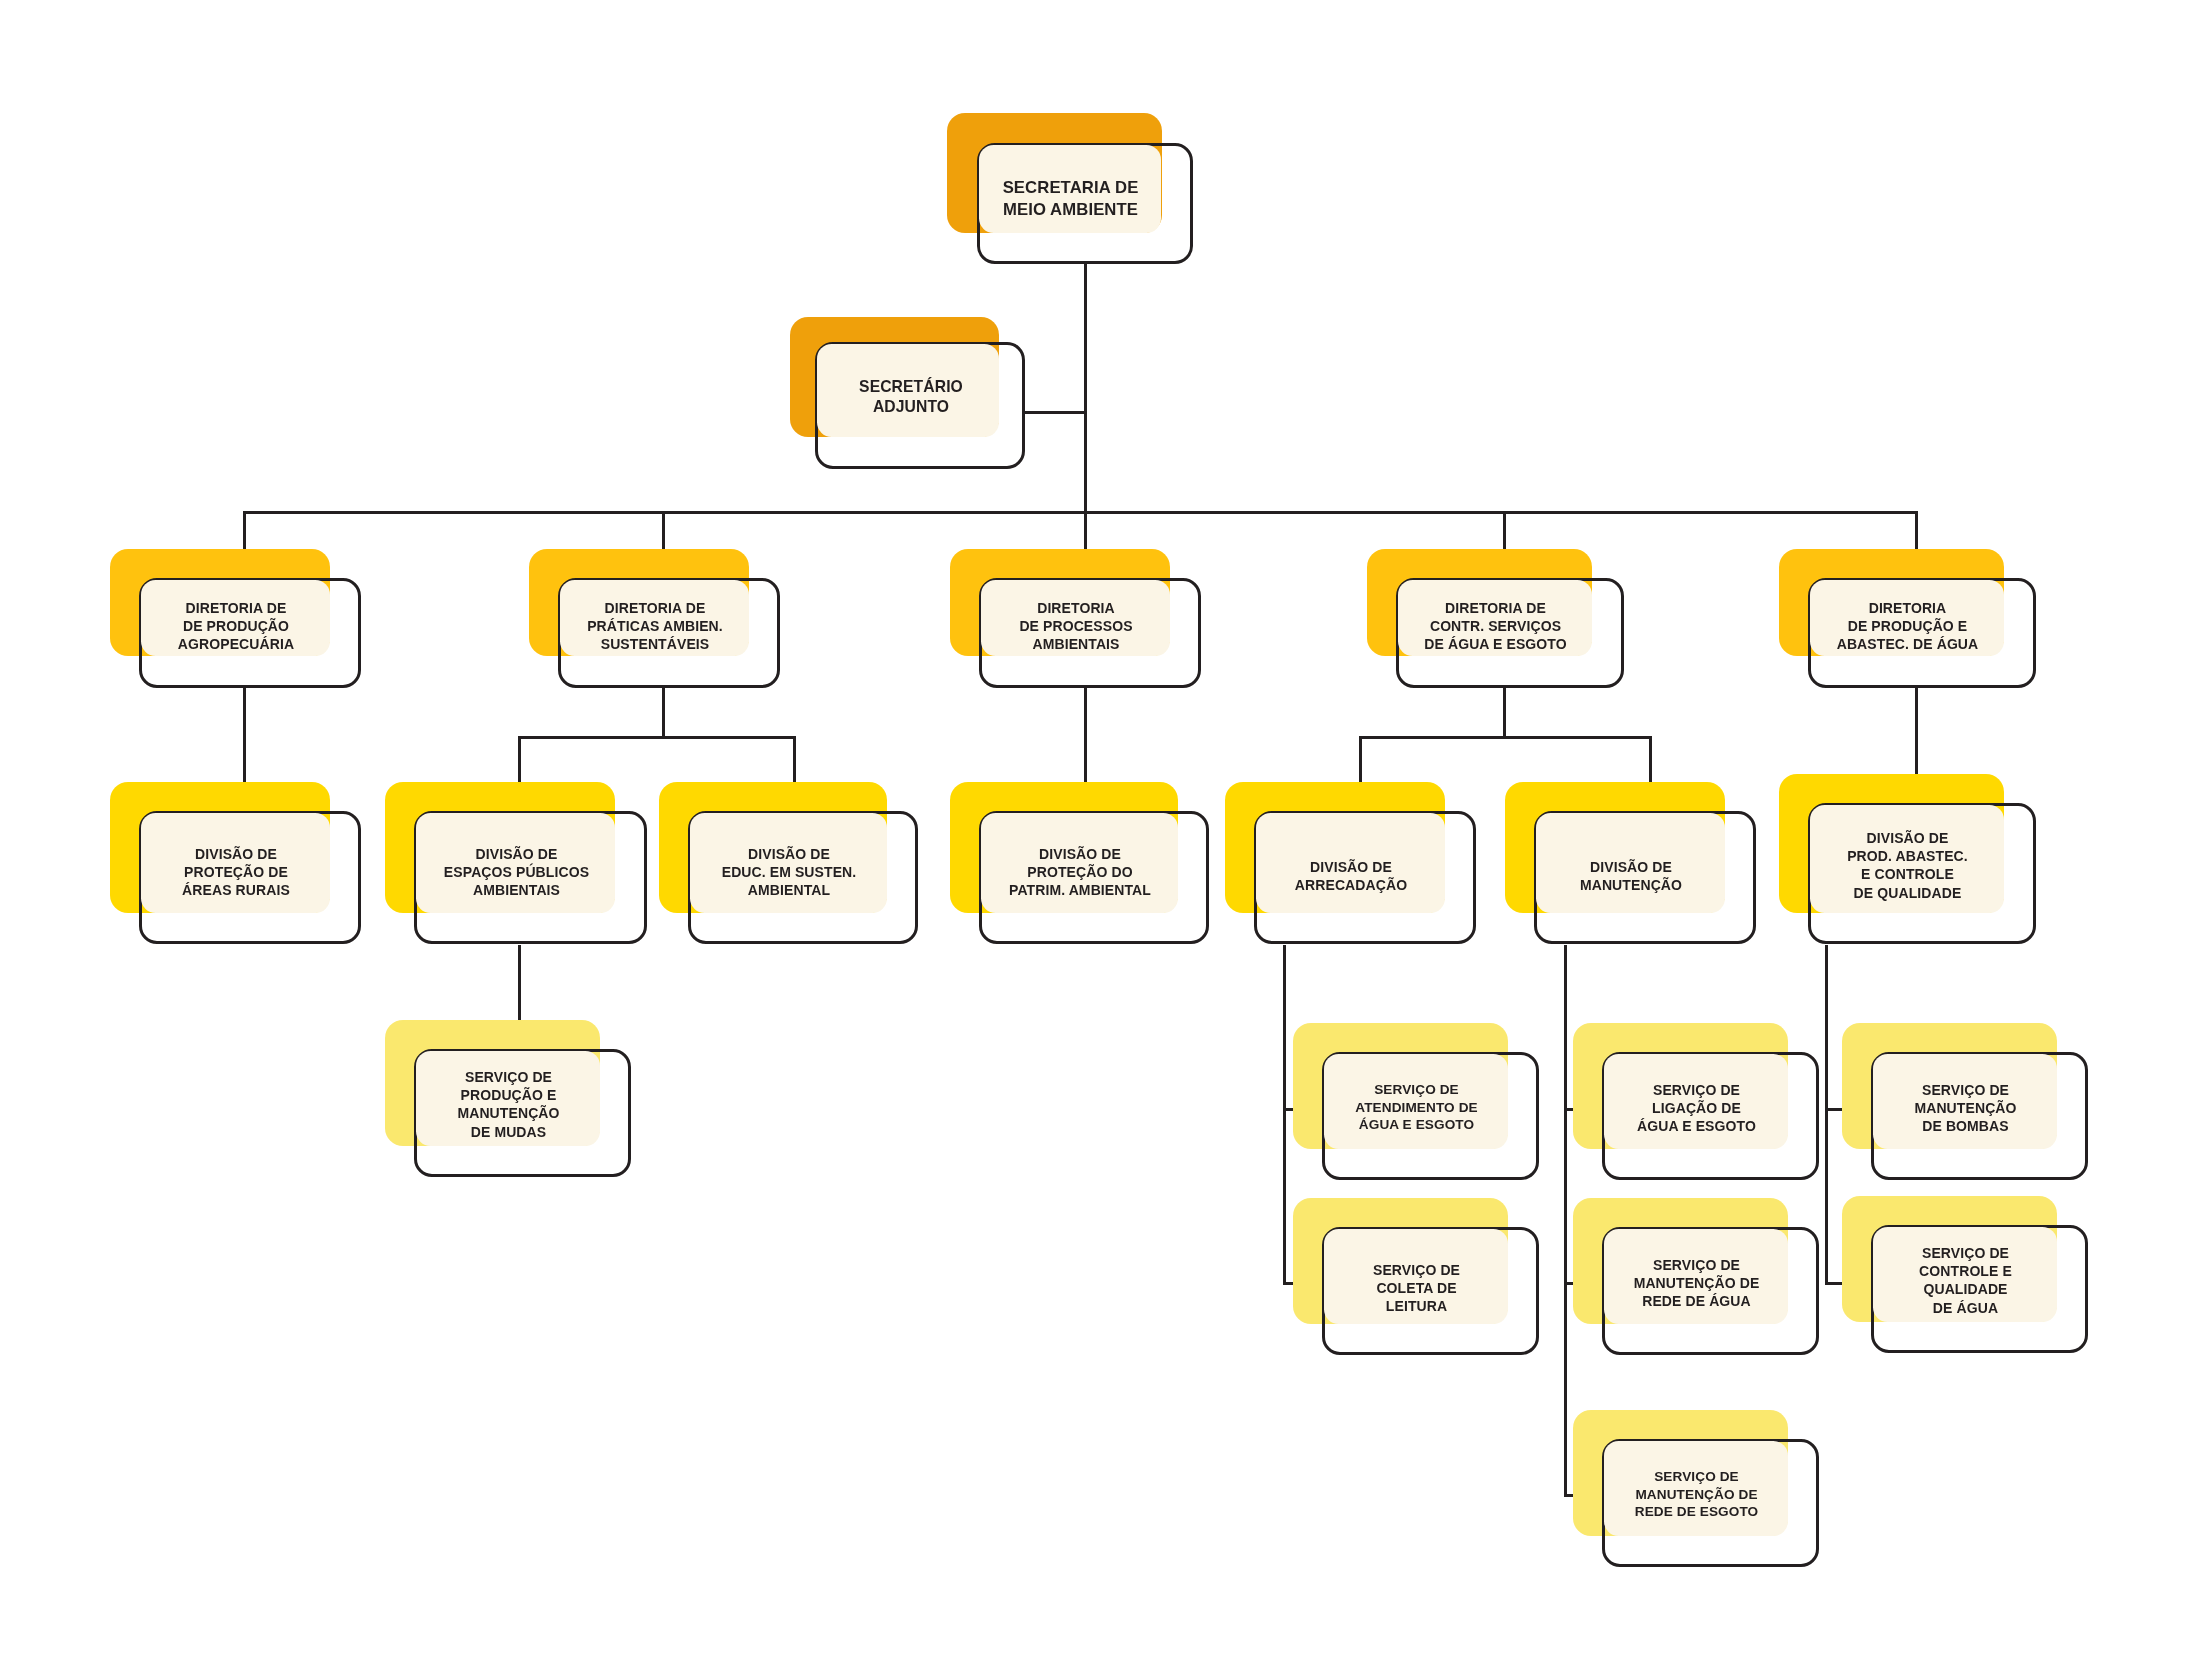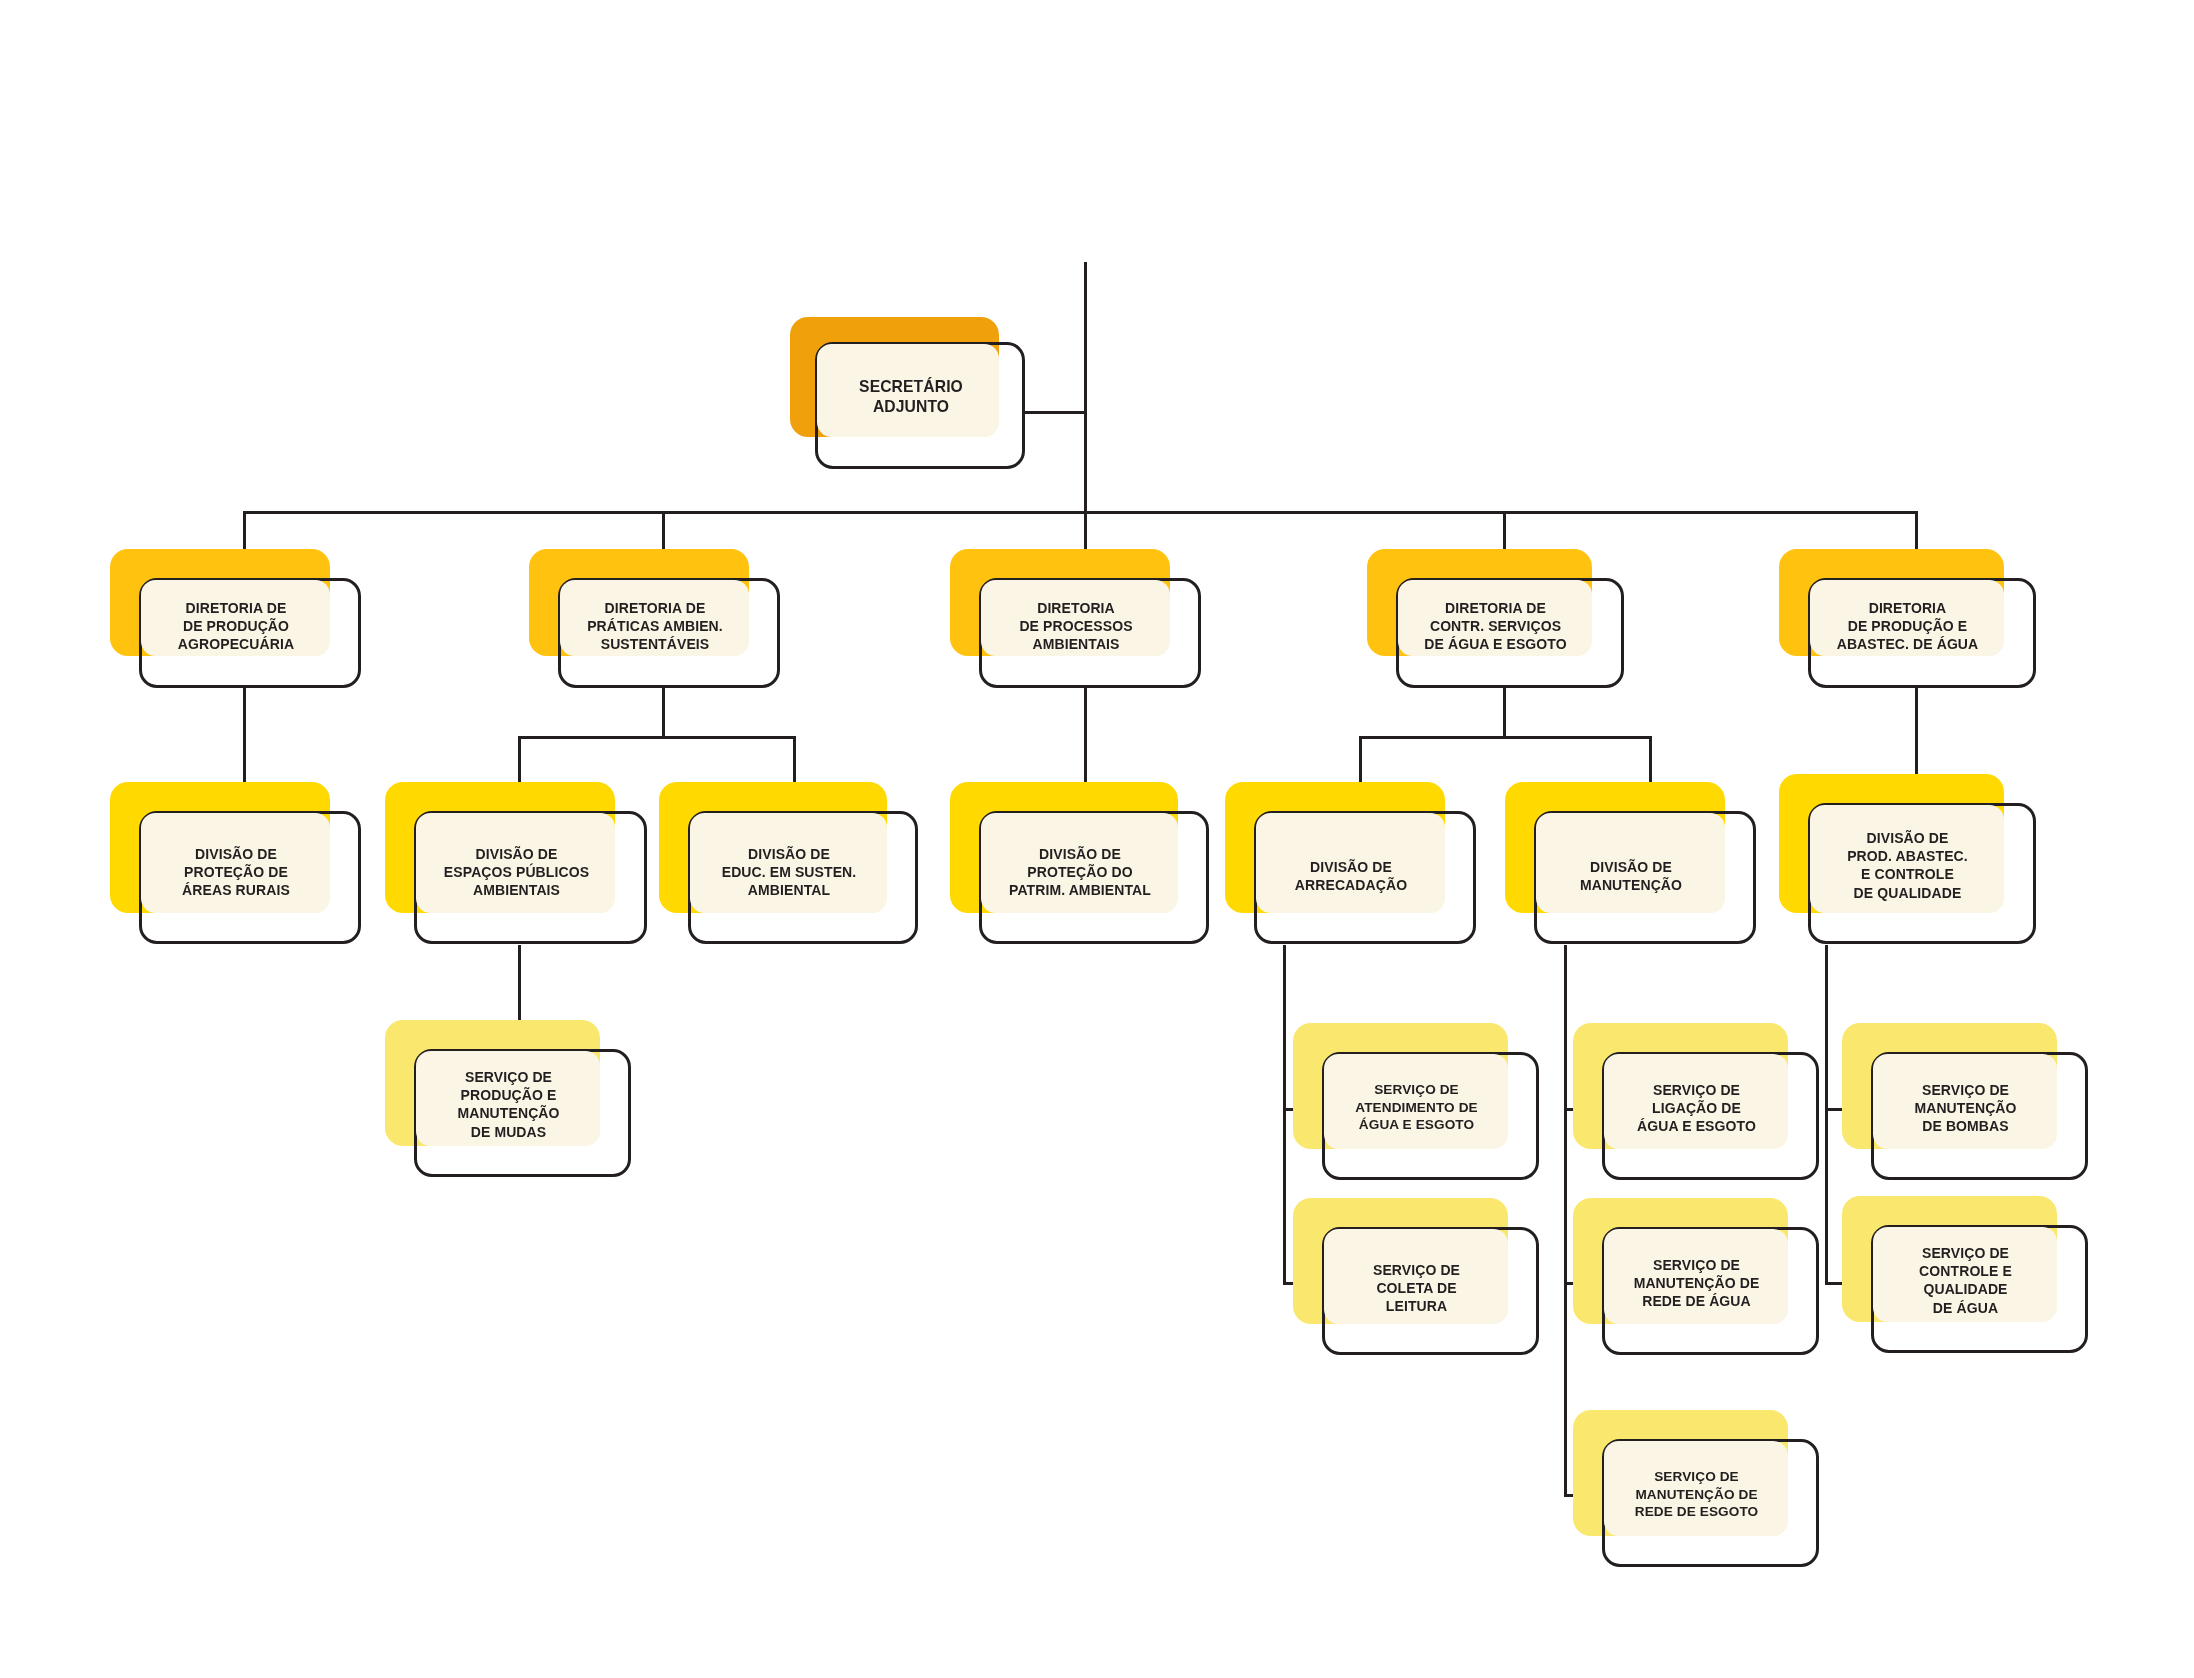--- a/index.html
+++ b/index.html
@@ -100,20 +100,27 @@
 
   <div class="ln v" style="left:1564px;top:945px;width:2.6px;height:552px;"></div>
   <div class="ln h" style="left:1564px;top:1108px;width:58px;height:2.6px;"></div>
   <div class="ln h" style="left:1564px;top:1282px;width:58px;height:2.6px;"></div>
   <div class="ln h" style="left:1564px;top:1494px;width:58px;height:2.6px;"></div>
 
   <div class="ln v" style="left:1825px;top:945px;width:2.6px;height:340px;"></div>
   <div class="ln h" style="left:1825px;top:1108px;width:58px;height:2.6px;"></div>
   <div class="ln h" style="left:1825px;top:1282px;width:58px;height:2.6px;"></div>
 
+  <div class="node lvl-sec" style="left:947px;top:113px;width:246px;height:152px;">
+    <div class="plate" style="width:215px;height:120px;"></div>
+    <div class="card" style="left:30px;top:30px;width:216px;height:121px;"></div>
+    <div class="fill" style="left:32px;top:32px;width:182px;height:88px;"></div>
+    <div class="label" style="top:64px;font-size:16.7px;padding:0 31px 0 32px;">SECRETARIA DE
+MEIO AMBIENTE</div>
+  </div>
 
   <div class="node lvl-sec" style="left:790px;top:317px;width:241px;height:180px;">
     <div class="plate" style="width:209px;height:120px;"></div>
     <div class="card" style="left:25px;top:25px;width:210px;height:127px;"></div>
     <div class="fill" style="left:27px;top:27px;width:182px;height:93px;"></div>
     <div class="label" style="top:60px;font-size:15.7px;padding:0 26px 0 27px;">SECRETÁRIO
 ADJUNTO</div>
   </div>
 
   <div class="node lvl-dir" style="left:110px;top:549px;width:251px;height:139px;">

